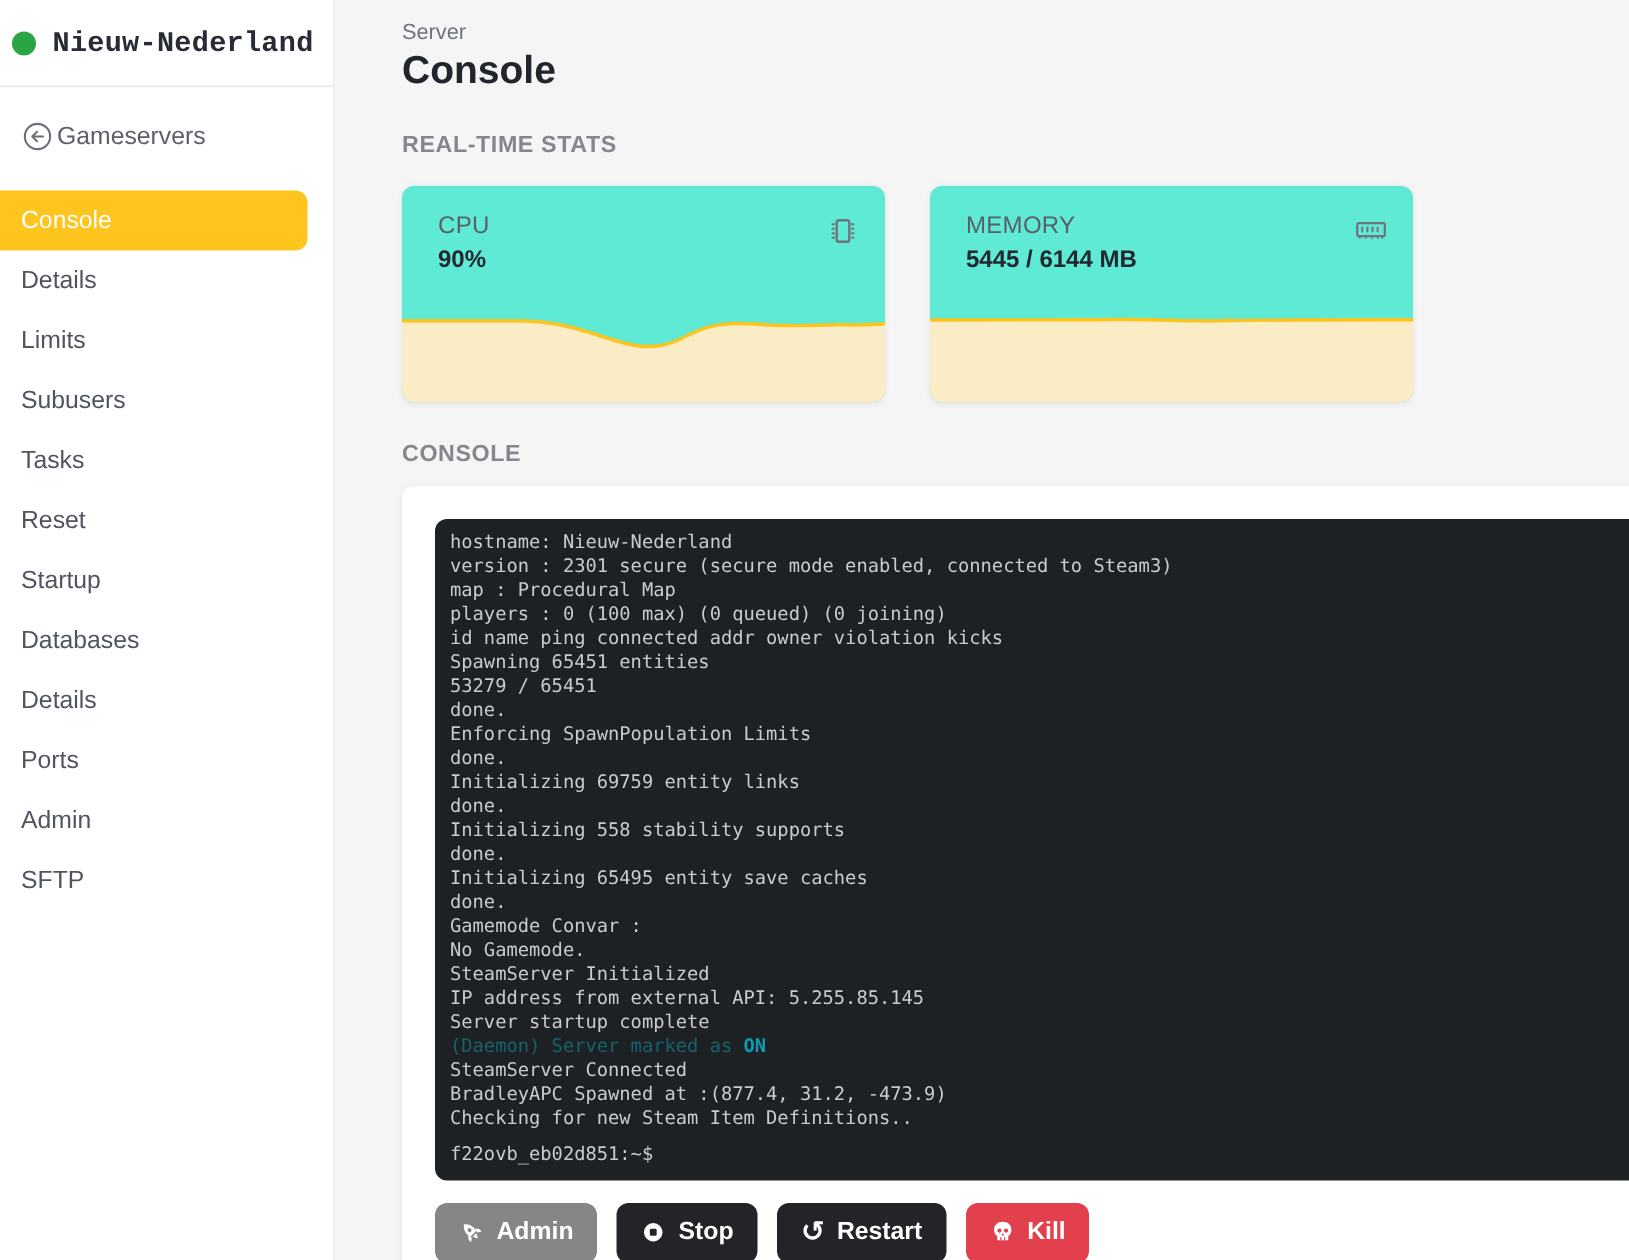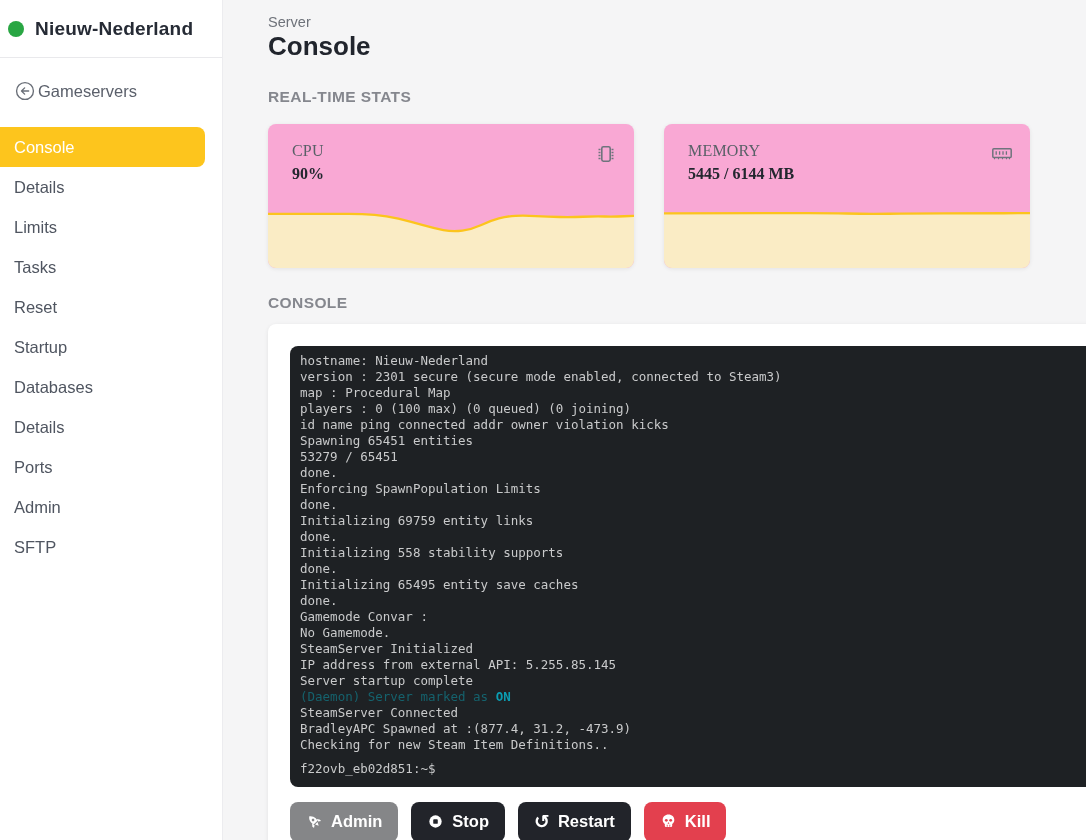--- a/index.html
+++ b/index.html
@@ -4,36 +4,36 @@
 <style>
   html,body{margin:0;padding:0;}
   body{
     width:1086px;height:840px;overflow:hidden;position:relative;
     background:#f5f5f6;
     font-family:"Liberation Sans","DejaVu Sans",sans-serif;
     -webkit-font-smoothing:antialiased;
   }
   
   .sidebar{position:absolute;left:0;top:0;width:223px;height:840px;background:#fff;border-right:1px solid #ececef;box-sizing:border-box;}
-  .brand{display:flex;align-items:center;gap:11px;padding:18px 0 0 8px;}
+  .brand{display:flex;align-items:center;gap:11px;padding:18px 0 0 8px;font-family:Liberation Mono, monospace;}
   .dot{width:16px;height:16px;border-radius:50%;flex:0 0 auto;}
   .brand-name{font-size:19px;font-weight:700;color:#262b35;letter-spacing:.2px;}
   .sidebar-divider{border:none;border-top:1px solid #e9e9ec;margin:17px 0 0 0;}
   .back-row{display:flex;align-items:center;gap:2px;padding:22px 0 0 14px;color:#5b606b;font-size:16.5px;cursor:pointer;}
   .back-row .bicon{display:flex;color:#6a6f78;}
   .nav{margin-top:25px;}
   .nav-item{height:40px;line-height:40px;padding-left:14px;font-size:16.5px;color:#4f5560;cursor:pointer;}
   .nav-item.active{background:#fdc51d;color:#fff;width:205px;box-sizing:border-box;border-radius:0 8px 8px 0;}
   
   .main{position:absolute;left:224px;top:0;width:960px;padding:14px 0 0 44px;}
   .eyebrow{font-size:14.5px;color:#6e727a;}
   .page-title{font-size:26px;font-weight:700;color:#21252d;margin:2px 0 0 0;line-height:1.1;}
   .section-title{margin-top:27px;font-size:15.5px;font-weight:700;color:#85878e;letter-spacing:.4px;}
   .cards{display:flex;gap:30px;margin-top:18px;}
-  .stat-card{position:relative;width:366px;height:144px;background:#f9a8d4;border-radius:8px;box-shadow:0 1px 4px rgba(0,0,0,.08);overflow:hidden;flex:0 0 auto;font-family:Liberation Serif, serif;}
+  .stat-card{position:relative;width:322px;height:144px;background:#5eead4;border-radius:8px;box-shadow:0 1px 4px rgba(0,0,0,.08);overflow:hidden;flex:0 0 auto;}
   .stat-head{display:flex;justify-content:space-between;align-items:flex-start;padding:18px 16px 0 24px;}
   .stat-label{font-size:16px;color:#596067;letter-spacing:.2px;}
   .stat-value{font-size:16px;font-weight:700;color:#23272f;margin-top:5px;}
   .stat-icon{color:#6f747d;}
   .spark{position:absolute;left:0;bottom:0;width:100%;height:58px;display:block;}
   
   .console-title{margin-top:26px;}
   .console-card{margin-top:12px;width:914px;background:#fff;border-radius:8px;box-shadow:0 1px 4px rgba(0,0,0,.08);padding:22px;box-sizing:border-box;}
   .terminal{
     background:#1e2124;border-radius:8px;padding:7px 12px 10px 10px;
@@ -62,20 +62,21 @@
           <circle cx="12" cy="12" r="9.2"></circle>
           <path d="M16 12H8.6M11.6 8.6 8.2 12l3.4 3.4"></path>
         </svg>
     </span>
     <span>Gameservers</span>
   </div>
   <div class="nav">
       <div class="nav-item active">Console</div>
       <div class="nav-item">Details</div>
       <div class="nav-item">Limits</div>
+      <div class="nav-item">Subusers</div>
       <div class="nav-item">Tasks</div>
       <div class="nav-item">Reset</div>
       <div class="nav-item">Startup</div>
       <div class="nav-item">Databases</div>
       <div class="nav-item">Details</div>
       <div class="nav-item">Ports</div>
       <div class="nav-item">Admin</div>
       <div class="nav-item">SFTP</div>
     </div>
 </div>

